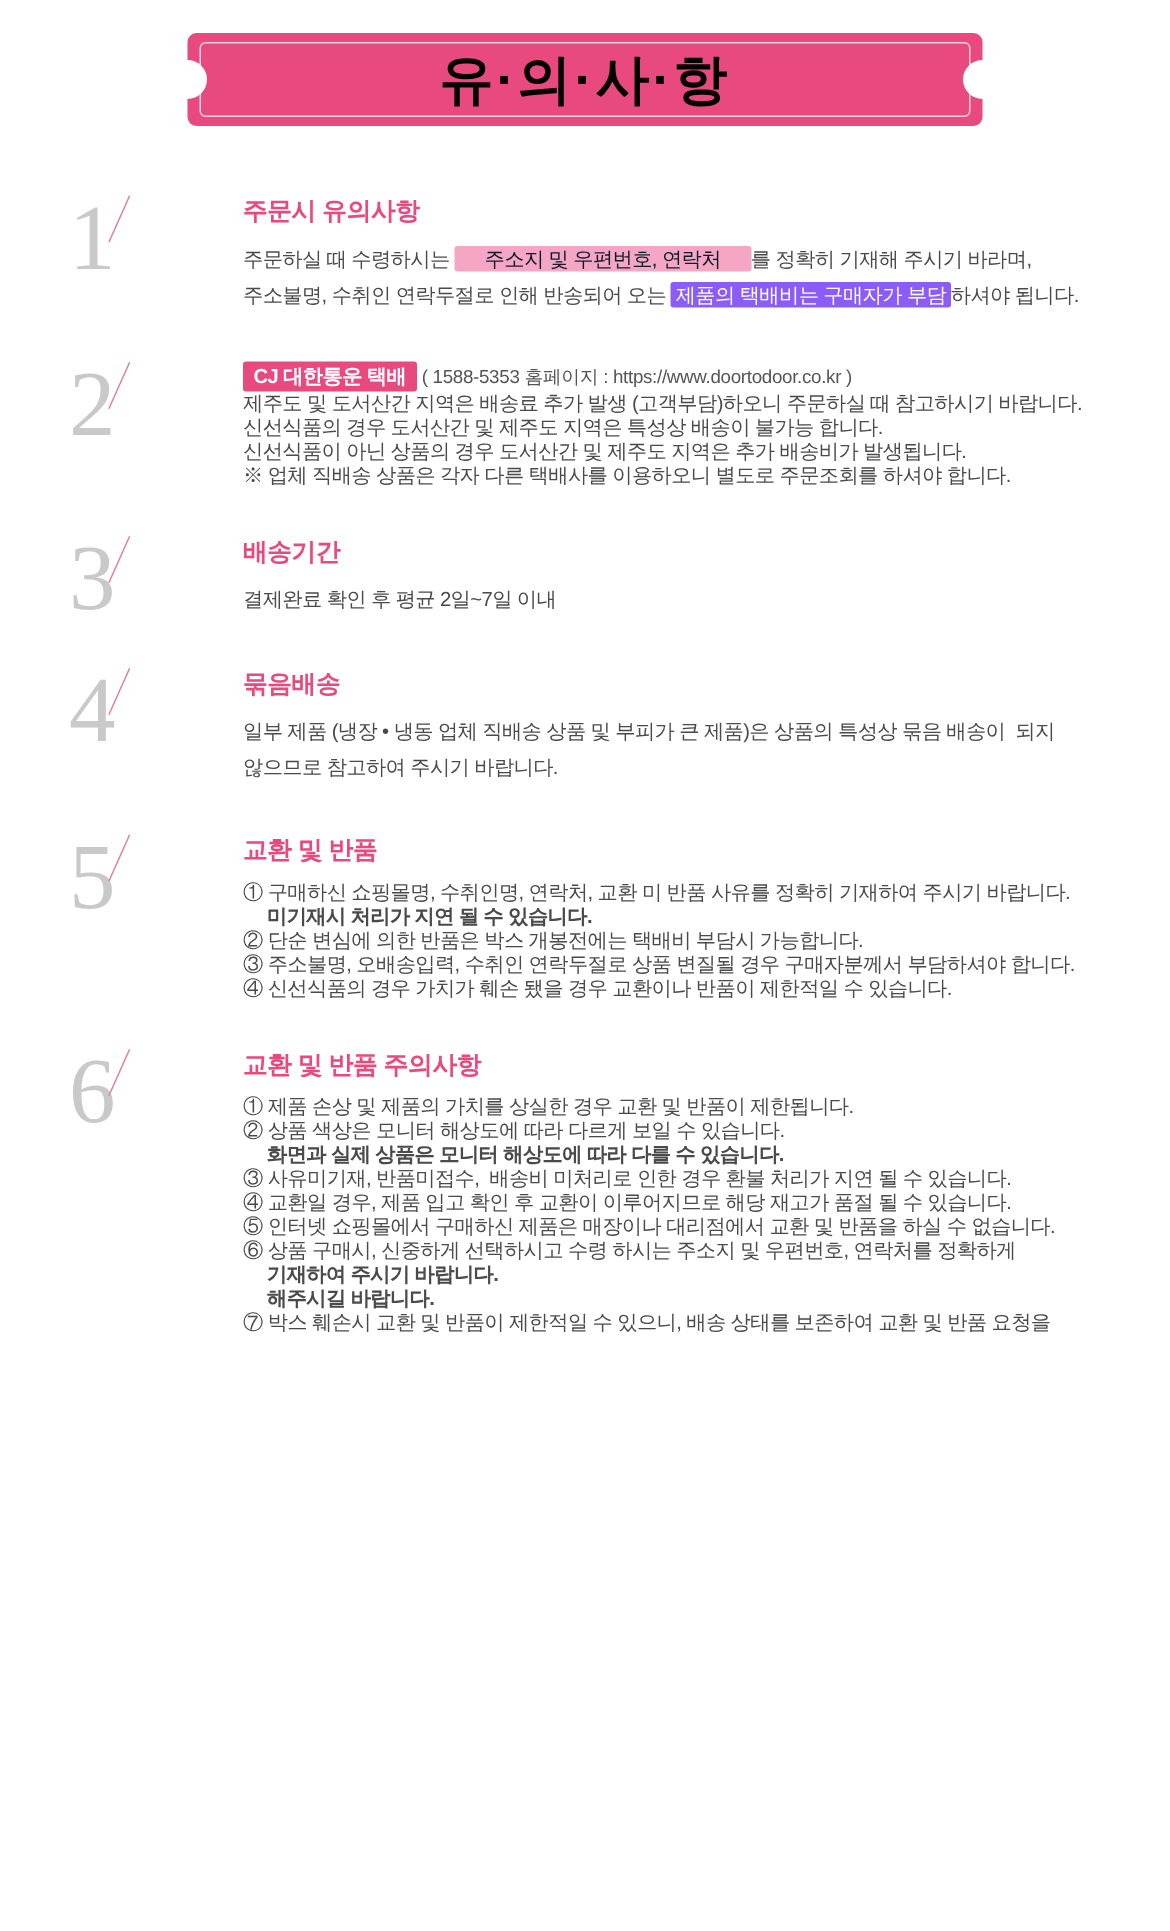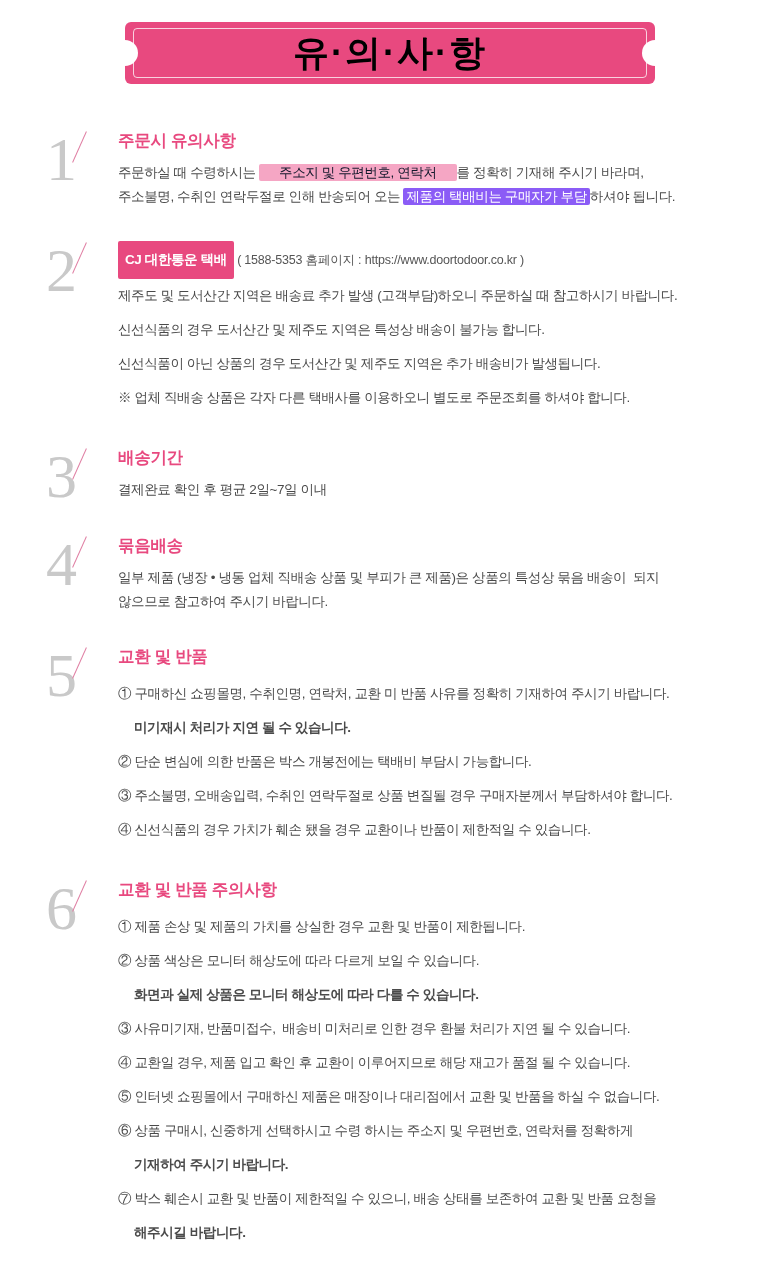--- a/index.html
+++ b/index.html
@@ -88,21 +88,21 @@
   .num .slash {
     display: inline-block;
     width: 0;
     border-left: 1px solid #e07fa3;
     height: 34px;
     transform: rotate(24deg);
     position: relative;
     top: -16px;
     left: 2px;
   }
-  .body { flex: 1 1 auto; padding-top: 6px; }
+  .body { flex: 1 1 auto; padding-top: 6px; margin-left: 44px; }
   .sec-title {
     color: #e8497f;
     font-size: 16.5px;
     font-weight: bold;
     margin: 0 0 9px 0;
     letter-spacing: -0.3px;
   }
   .line {
     font-size: 13.5px;
     line-height: 24px;
@@ -130,21 +130,21 @@
     padding: 2px 7px;
     border-radius: 2px;
     font-size: 13.5px;
     display: inline-block;
   }
   .after-badge {
     font-size: 12.5px;
     color: #555;
     letter-spacing: -0.2px;
   }
-  .sec-2 .line, .sec-5 .line, .sec-6 .line { line-height: 34px; }
+  .sec-2 .line, .sec-5 .line, .sec-6 .line { line-height: 16px; }
 </style>
 </head>
 <body>
 
 <div class="banner-wrap">
   <div class="banner">
     <span class="notch left"></span>
     <span class="notch right"></span>
     <div class="banner-inner"></div>
     <div class="banner-title">유·의·사·항</div>
@@ -201,17 +201,17 @@
       <div class="body">
         <div class="sec-title">교환 및 반품 주의사항</div>
         <div class="line"><span>① 제품 손상 및 제품의 가치를 상실한 경우 교환 및 반품이 제한됩니다.</span></div>
         <div class="line"><span>② 상품 색상은 모니터 해상도에 따라 다르게 보일 수 있습니다.</span></div>
         <div class="line indent"><span>화면과 실제 상품은 모니터 해상도에 따라 다를 수 있습니다.</span></div>
         <div class="line"><span>③ 사유미기재, 반품미접수,  배송비 미처리로 인한 경우 환불 처리가 지연 될 수 있습니다.</span></div>
         <div class="line"><span>④ 교환일 경우, 제품 입고 확인 후 교환이 이루어지므로 해당 재고가 품절 될 수 있습니다.</span></div>
         <div class="line"><span>⑤ 인터넷 쇼핑몰에서 구매하신 제품은 매장이나 대리점에서 교환 및 반품을 하실 수 없습니다.</span></div>
         <div class="line"><span>⑥ 상품 구매시, 신중하게 선택하시고 수령 하시는 주소지 및 우편번호, 연락처를 정확하게</span></div>
         <div class="line indent"><span>기재하여 주시기 바랍니다.</span></div>
+        <div class="line indent"><span>해주시길 바랍니다.</span></div>
         <div class="line"><span>⑦ 박스 훼손시 교환 및 반품이 제한적일 수 있으니, 배송 상태를 보존하여 교환 및 반품 요청을</span></div>
-        <div class="line indent"><span>해주시길 바랍니다.</span></div>
       </div>
     </div>
   </div>
 
 </body></html>

